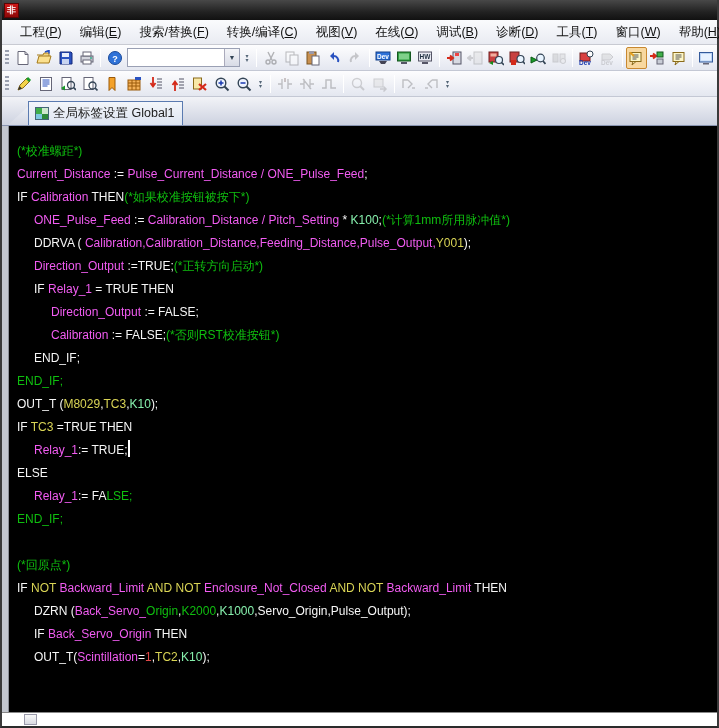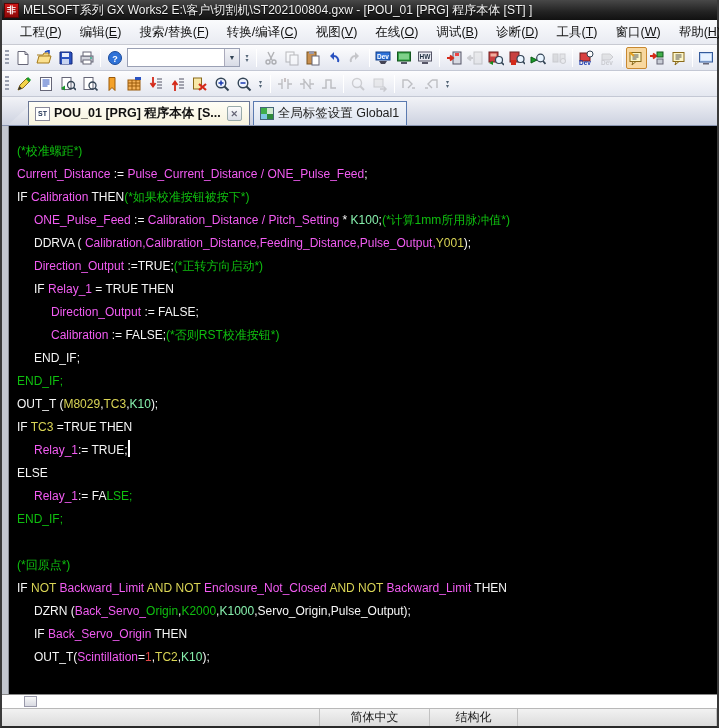--- a/index.html
+++ b/index.html
@@ -73,21 +73,20 @@
 
   svg { display:block; }
 </style>
 </head>
 <body>
 
 <div class="window">
 
   <div class="titlebar">
     <div class="app-icon">非</div>
-    <div class="title-text">MELSOFT系列 GX Works2 E:\客户\切割机\ST202100804.gxw - [POU_01 [PRG] 程序本体 [ST] ]</div>
   </div>
 
   <div class="menubar" id="menubar">
     <div class="grip"></div>
   <div class="menu-item"><span>工程(</span><u>P</u><span>)</span></div>
       <div class="menu-item"><span>编辑(</span><u>E</u><span>)</span></div>
       <div class="menu-item"><span>搜索/替换(</span><u>F</u><span>)</span></div>
       <div class="menu-item"><span>转换/编译(</span><u>C</u><span>)</span></div>
       <div class="menu-item"><span>视图(</span><u>V</u><span>)</span></div>
       <div class="menu-item"><span>在线(</span><u>O</u><span>)</span></div>
@@ -410,45 +409,34 @@
           <path d="M2 12h3" stroke="#778" stroke-width="1.4"></path>
         </svg>
       </div>
       <div class="tb-more">
         <span>▾</span>
         <span>▾</span>
       </div>
     </div>
 
   <div class="tabbar">
-    <div class="tab active">
-      <span class="sticon">ST</span>
-      <span>POU_01 [PRG] 程序本体 [S...</span>
-      <span class="tab-close">✕</span>
-    </div>
     <div class="tab inactive">
       <span class="globicon">
           <i></i>
           <i></i>
           <i></i>
           <i></i>
         </span>
       <span>全局标签设置 Global1</span>
     </div>
   </div>
 
   <div class="editor">
     <div class="margin-strip"></div>
     <div class="code" id="code"><div class="code-line" style="margin-left: 0px;"><span class="c-g">(*校准螺距*)</span></div><div class="code-line" style="margin-left: 0px;"><span class="c-m">Current_Distance</span><span class="c-w"> := </span><span class="c-m">Pulse_Current_Distance / ONE_Pulse_Feed</span><span class="c-w">;</span></div><div class="code-line" style="margin-left: 0px;"><span class="c-w">IF </span><span class="c-m">Calibration</span><span class="c-w"> THEN</span><span class="c-g">(*如果校准按钮被按下*)</span></div><div class="code-line" style="margin-left: 17px;"><span class="c-m">ONE_Pulse_Feed</span><span class="c-w"> := </span><span class="c-m">Calibration_Distance / Pitch_Setting</span><span class="c-w"> * </span><span class="c-c">K100</span><span class="c-w">;</span><span class="c-g">(*计算1mm所用脉冲值*)</span></div><div class="code-line" style="margin-left: 17px;"><span class="c-w">DDRVA ( </span><span class="c-m">Calibration,Calibration_Distance,Feeding_Distance,Pulse_Output,</span><span class="c-y">Y001</span><span class="c-w">);</span></div><div class="code-line" style="margin-left: 17px;"><span class="c-m">Direction_Output</span><span class="c-w"> :=TRUE;</span><span class="c-g">(*正转方向启动*)</span></div><div class="code-line" style="margin-left: 17px;"><span class="c-w">IF </span><span class="c-m">Relay_1</span><span class="c-w"> = TRUE THEN</span></div><div class="code-line" style="margin-left: 34px;"><span class="c-m">Direction_Output</span><span class="c-w"> := FALSE;</span></div><div class="code-line" style="margin-left: 34px;"><span class="c-m">Calibration</span><span class="c-w"> := FALSE;</span><span class="c-g">(*否则RST校准按钮*)</span></div><div class="code-line" style="margin-left: 17px;"><span class="c-w">END_IF;</span></div><div class="code-line" style="margin-left: 0px;"><span class="c-g">END_IF;</span></div><div class="code-line" style="margin-left: 0px;"><span class="c-w">OUT_T (</span><span class="c-y">M8029</span><span class="c-w">,</span><span class="c-y">TC3</span><span class="c-w">,</span><span class="c-c">K10</span><span class="c-w">);</span></div><div class="code-line" style="margin-left: 0px;"><span class="c-w">IF </span><span class="c-y">TC3</span><span class="c-w"> =TRUE THEN</span></div><div class="code-line" style="margin-left: 17px;"><span class="c-m">Relay_1</span><span class="c-w">:= TRUE;</span><span class="caret"></span></div><div class="code-line" style="margin-left: 0px;"><span class="c-w">ELSE</span></div><div class="code-line" style="margin-left: 17px;"><span class="c-m">Relay_1</span><span class="c-w">:= FA</span><span class="c-g">LSE;</span></div><div class="code-line" style="margin-left: 0px;"><span class="c-g">END_IF;</span></div><div class="code-line" style="margin-left: 0px;"></div><div class="code-line" style="margin-left: 0px;"><span class="c-g">(*回原点*)</span></div><div class="code-line" style="margin-left: 0px;"><span class="c-w">IF </span><span class="c-y">NOT</span><span class="c-w"> </span><span class="c-m">Backward_Limit</span><span class="c-w"> </span><span class="c-y">AND NOT</span><span class="c-w"> </span><span class="c-m">Enclosure_Not_Closed</span><span class="c-w"> </span><span class="c-y">AND NOT</span><span class="c-w"> </span><span class="c-m">Backward_Limit</span><span class="c-w"> THEN</span></div><div class="code-line" style="margin-left: 17px;"><span class="c-w">DZRN (</span><span class="c-m">Back_Servo_</span><span class="c-g">Origin</span><span class="c-w">,</span><span class="c-g">K2000</span><span class="c-w">,</span><span class="c-c">K1000</span><span class="c-w">,</span><span class="c-w">Servo_Origin,Pulse_Output);</span></div><div class="code-line" style="margin-left: 17px;"><span class="c-w">IF </span><span class="c-m">Back_Servo_Origin</span><span class="c-w"> THEN</span></div><div class="code-line" style="margin-left: 17px;"><span class="c-w">OUT_T(</span><span class="c-m">Scintillation</span><span class="c-w">=</span><span class="c-r">1</span><span class="c-w">,</span><span class="c-y">TC2</span><span class="c-w">,</span><span class="c-c">K10</span><span class="c-w">);</span></div></div>
   </div>
 
   <div class="hscroll">
     <div class="hthumb"></div>
   </div>
 
-  <div class="statusbar" id="statusbar">
-      <div class="status-seg" style="width: 318px;"></div>
-      <div class="status-seg" style="width: 110px;">简体中文</div>
-      <div class="status-seg" style="width: 88px;">结构化</div>
-      <div class="status-seg" style="flex: 1 1 0%;"></div>
-    </div>
 
 </div>
 
 </body></html>

